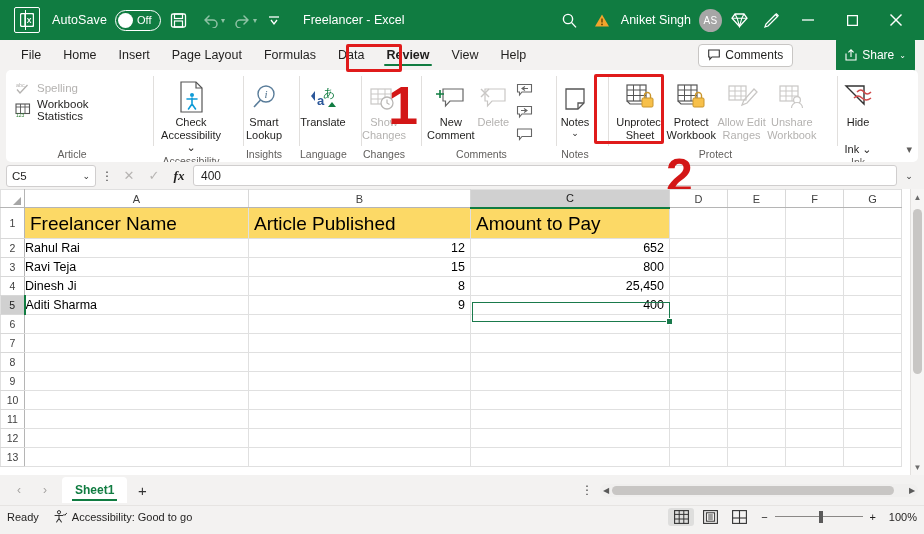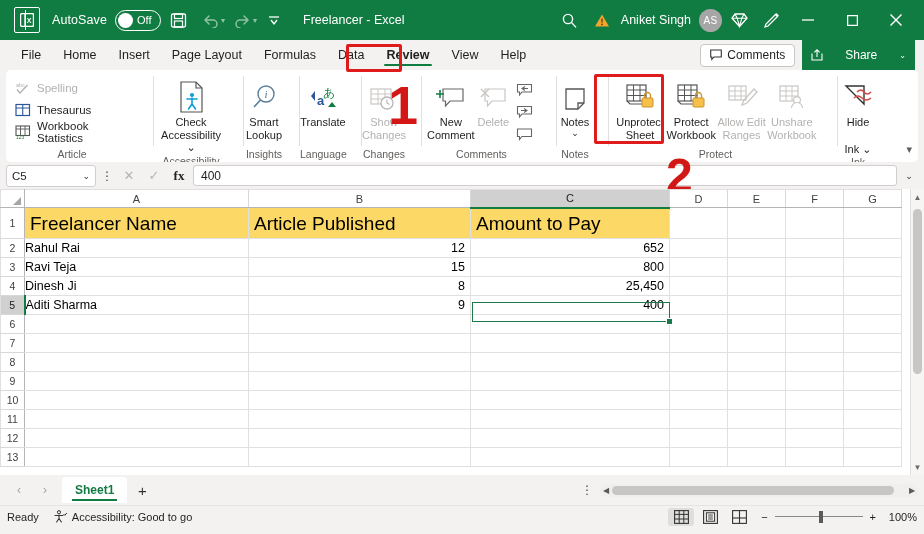--- a/index.html
+++ b/index.html
@@ -63,22 +63,22 @@
   .tab.active::after {
     content:""; position:absolute; left:9px; right:9px; bottom:0px;
     height:2.2px; background:#107c41; border-radius:2px;
   }
   .tabstrip-right { margin-left:auto; display:flex; align-items:center; gap:7px; padding-right:9px; }
   .btn-comments {
     display:flex; align-items:center; gap:5px; font-size:12px; color:#201f1e;
     border:1px solid #c8c6c4; background:#fff; border-radius:4px; padding:3px 9px; height:23px;
   }
   .btn-share {
-    display:flex; align-items:center; gap:22px; font-size:12px; color:#fff;
-    background:#107c41; border-radius:4px; padding:3px 9px; height:36px;
+    display:flex; align-items:center; gap:5px; font-size:12px; color:#fff;
+    background:#107c41; border-radius:4px; padding:3px 9px; height:36px;margin-left:36px;
   }
 
   
   .ribbon {
     height:92px; background:#fff; margin:0 6px; border-radius:5px;
     display:flex; align-items:stretch; position:relative; overflow:hidden;
   }
   .grp { display:flex; flex-direction:column; position:relative; padding:3px 16px 0 0; }
   .grp .grp-body { flex:1; display:flex; align-items:flex-start; padding:2px 5px 0 5px; }
   .grp .grp-title {
@@ -108,21 +108,21 @@
 
   
   .fbar { height:27px; display:flex; align-items:center; background:#f3f2f1; padding:0 6px; gap:3px; }
   .namebox {
     width:90px; height:22px; background:#fff; border:1px solid #d0cece; border-radius:3px;
     display:flex; align-items:center; padding:0 5px; font-size:11.5px; color:#201f1e;
   }
   .namebox .cv { margin-left:auto; font-size:9px; color:#333; }
   .fb-dots { width:16px; text-align:center; font-size:12px; color:#444; }
   .fb-icon { width:22px; text-align:center; font-size:13px; color:#b6b4b2; }
-  .fb-fx { width:22px; text-align:center; font-size:13px; color:#201f1e; font-family:"Liberation Serif", serif; font-weight:bold;}
+  .fb-fx { width:22px; text-align:center; font-size:13px; color:#201f1e; font-family:"Liberation Serif", serif; font-style:italic; font-weight:bold;}
   .fb-input {
     flex:1; height:21px; background:#fff; border:1px solid #d0cece; border-radius:3px;
     display:flex; align-items:center; padding:0 7px; font-size:12px; color:#201f1e;
   }
   .fb-caret { width:18px; text-align:center; font-size:9px; color:#333; }
 
   
   .gridwrap { position:relative; background:#fff; height:286px; overflow:hidden; }
   table.sheet { border-collapse:collapse; table-layout:fixed; }
   table.sheet td, table.sheet th { border:1px solid #e0e0e0; padding:0; font-weight:normal; }
@@ -329,30 +329,20 @@
       <div class="grp-body">
         <div class="smallcol">
           <div class="smallbtn disabled">
             <span>
               <svg width="16" height="14" viewBox="0 0 16 14">
                   <text x="1" y="6" font-size="5.5" fill="#b4b2b0" font-family="Liberation Sans, sans-serif">abc</text>
                   <path d="M2 8.5 L5 12 L12.5 4" fill="none" stroke="#b4b2b0" stroke-width="1.3"></path>
                 </svg>
             </span>
             <span>Spelling</span>
-          </div>
-          <div class="smallbtn">
-            <span>
-              <svg width="16" height="14" viewBox="0 0 16 14">
-                  <rect x="1" y="1.5" width="13.5" height="11" fill="none" stroke="#2b579a" stroke-width="1.2"></rect>
-                  <line x1="7.75" y1="1.5" x2="7.75" y2="12.5" stroke="#2b579a" stroke-width="1.1"></line>
-                  <line x1="1" y1="5" x2="14.5" y2="5" stroke="#2b579a" stroke-width="1"></line>
-                </svg>
-            </span>
-            <span>Thesaurus</span>
           </div>
           <div class="smallbtn">
             <span>
               <svg width="16" height="14" viewBox="0 0 16 14">
                   <rect x="1" y="1" width="13.5" height="9.5" fill="none" stroke="#555" stroke-width="1.1"></rect>
                   <line x1="1" y1="4" x2="14.5" y2="4" stroke="#555" stroke-width=".9"></line>
                   <line x1="5.5" y1="1" x2="5.5" y2="10.5" stroke="#555" stroke-width=".9"></line>
                   <line x1="10" y1="1" x2="10" y2="10.5" stroke="#555" stroke-width=".9"></line>
                   <text x="1" y="13.6" font-size="5" fill="#2e7d32" font-family="Liberation Sans, sans-serif">123</text>
                 </svg>

